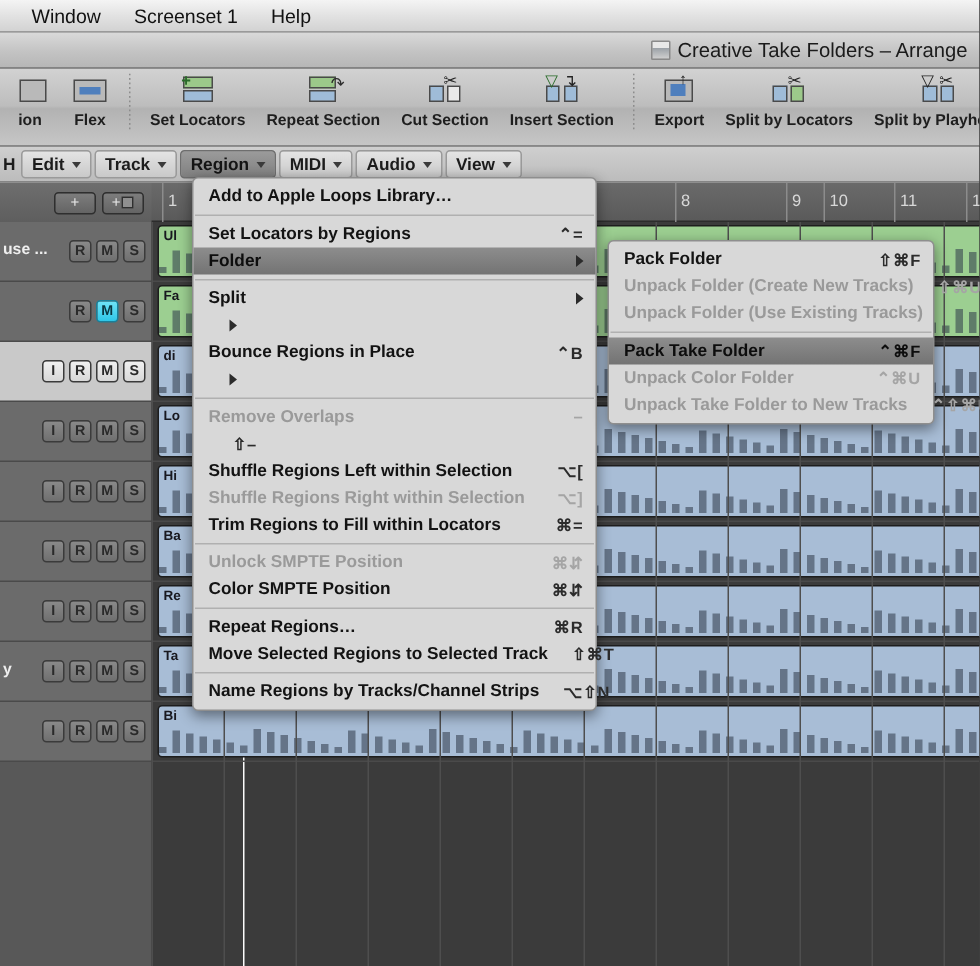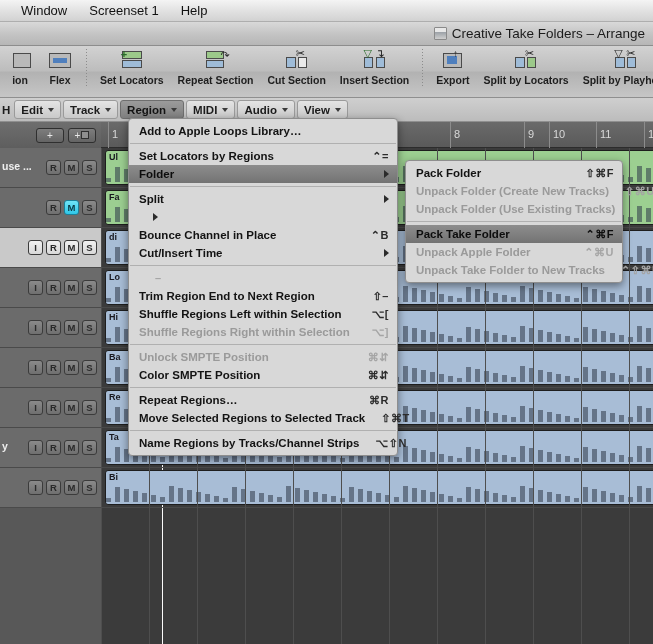--- a/index.html
+++ b/index.html
@@ -1042,42 +1042,45 @@
       </div>
       <div class="msep"></div>
       <div class="mrow">
         <span class="lbl">Split</span>
         <span class="arrow"></span>
       </div>
       <div class="mrow">
         <span class="arrow"></span>
       </div>
       <div class="mrow">
-        <span class="lbl">Bounce Channel in Place</span>
+        <span class="lbl">Bounce Regions in Place</span>
         <span class="key">⌃B</span>
       </div>
       <div class="mrow">
-        <span class="lbl">Cut/Insert Time</span>
         <span class="arrow"></span>
       </div>
       <div class="msep"></div>
       <div class="mrow dim">
+        <span class="lbl">Remove Overlaps</span>
         <span class="key">–</span>
       </div>
       <div class="mrow">
-        <span class="lbl">Trim Region End to Next Region</span>
         <span class="key">⇧–</span>
       </div>
       <div class="mrow">
         <span class="lbl">Shuffle Regions Left within Selection</span>
         <span class="key">⌥[</span>
       </div>
       <div class="mrow dim">
         <span class="lbl">Shuffle Regions Right within Selection</span>
         <span class="key">⌥]</span>
+      </div>
+      <div class="mrow">
+        <span class="lbl">Trim Regions to Fill within Locators</span>
+        <span class="key">⌘=</span>
       </div>
       <div class="msep"></div>
       <div class="mrow dim">
         <span class="lbl">Unlock SMPTE Position</span>
         <span class="key">⌘⇵</span>
       </div>
       <div class="mrow">
         <span class="lbl">Color SMPTE Position</span>
         <span class="key">⌘⇵</span>
       </div>
@@ -1108,21 +1111,21 @@
       </div>
       <div class="mrow dim">
         <span class="lbl">Unpack Folder (Use Existing Tracks)</span>
       </div>
       <div class="msep"></div>
       <div class="mrow hl">
         <span class="lbl">Pack Take Folder</span>
         <span class="key">⌃⌘F</span>
       </div>
       <div class="mrow dim">
-        <span class="lbl">Unpack Apple Folder</span>
+        <span class="lbl">Unpack Color Folder</span>
         <span class="key">⌃⌘U</span>
       </div>
       <div class="mrow dim">
         <span class="lbl">Unpack Take Folder to New Tracks</span>
         <span class="key">⌃⇧⌘U</span>
       </div>
     </div>
 
 </div>
 

